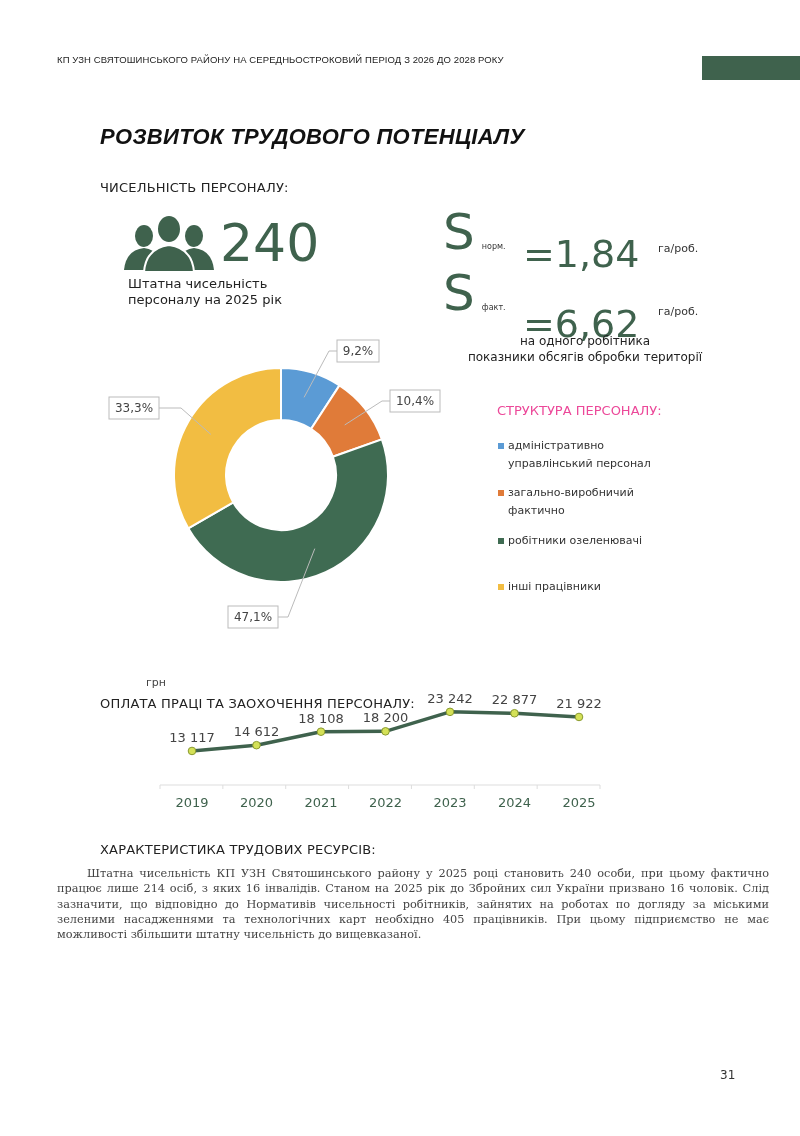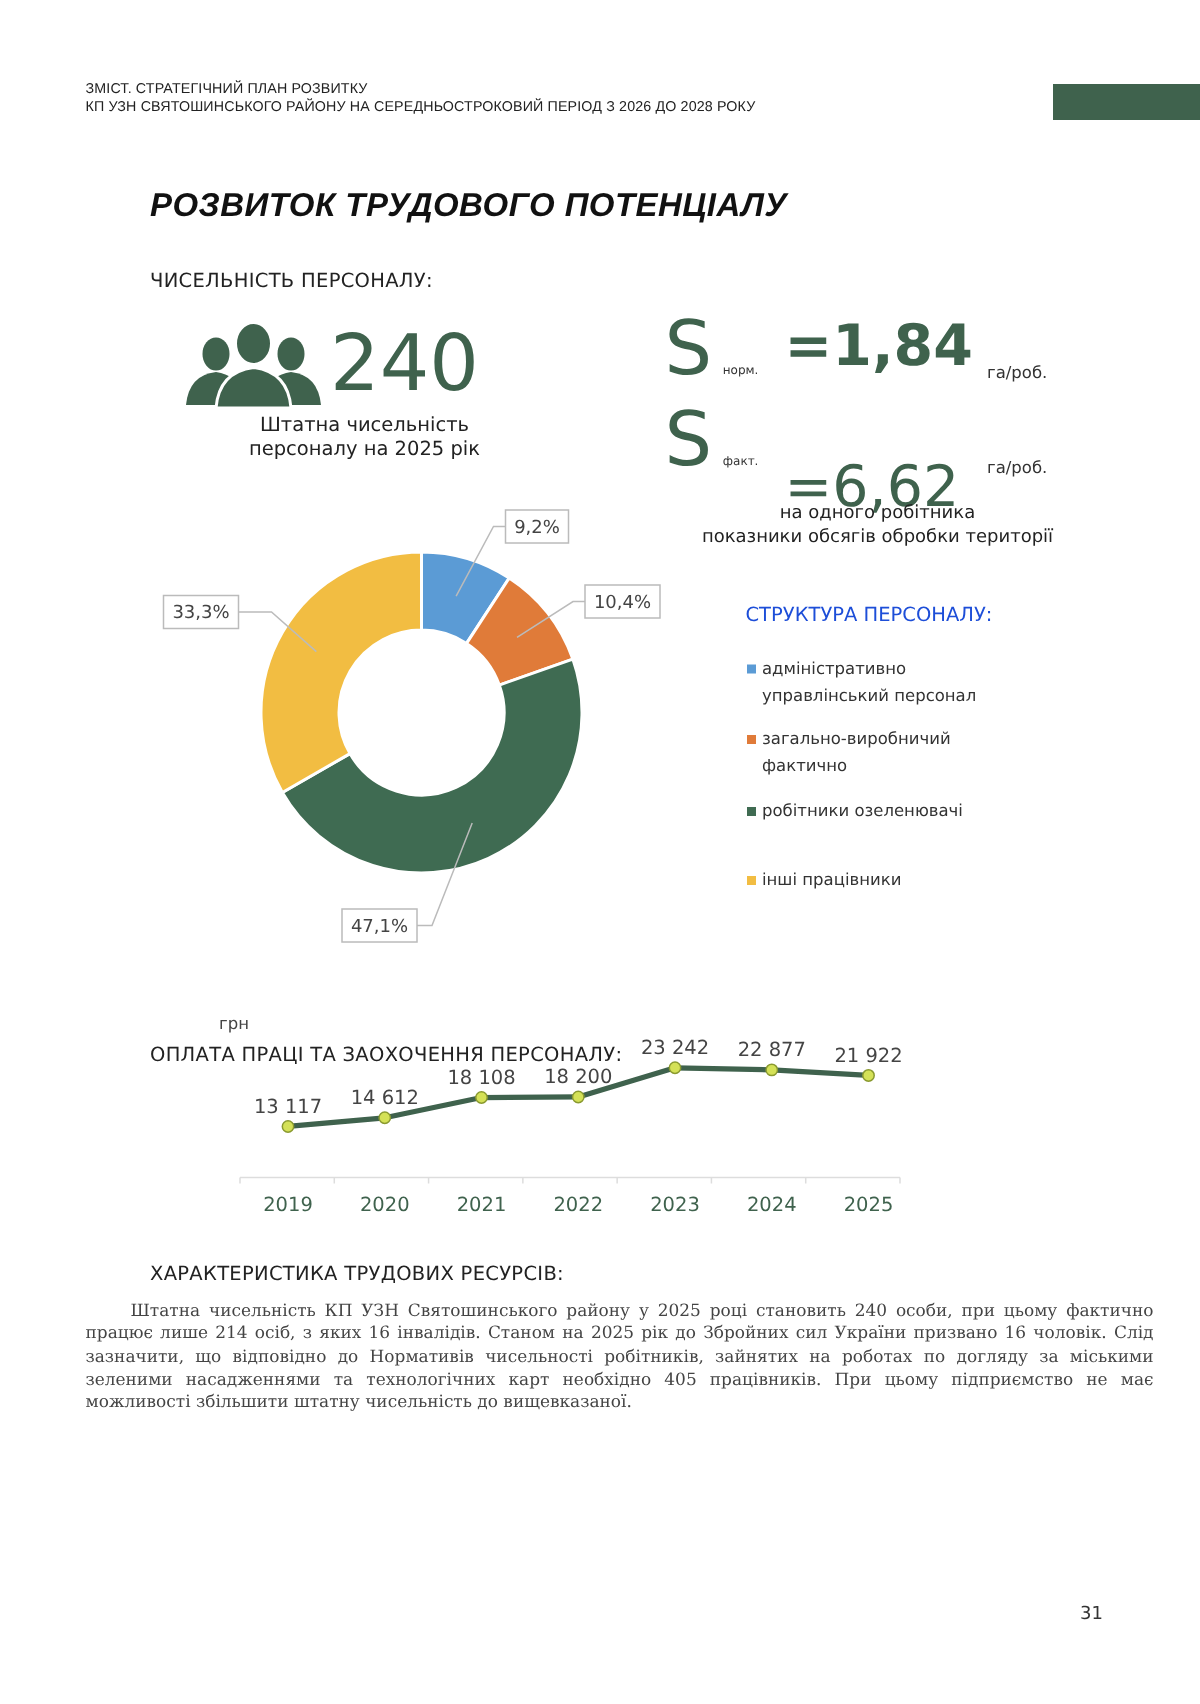--- a/index.html
+++ b/index.html
@@ -3,39 +3,38 @@
 <meta charset="utf-8">
 <style>
   html, body { margin: 0; padding: 0; background: #ffffff; }
   body { width: 800px; height: 1136px; position: relative; overflow: hidden; font-family: "DejaVu Sans", sans-serif; color: #222; }
   .abs { position: absolute; }
   .hdr { left: 57px; top: 54px; font-size: 9.5px; line-height: 12px; color: #222; font-family: "Liberation Sans", sans-serif; letter-spacing: 0.1px; }
   .hdr-bar { left: 702px; top: 56px; width: 98px; height: 24px; background: #3f624d; }
   .title { left: 100px; top: 124px; font-family: "Liberation Sans", sans-serif; font-weight: bold; font-style: italic; font-size: 22px; color: #111; letter-spacing: 0.3px; }
   .sec { font-family: "DejaVu Sans", sans-serif; font-size: 13px; color: #222; letter-spacing: 0.2px; }
   .staff-num { left: 220px; top: 213px; font-size: 52px; color: #3f624d; font-family: "DejaVu Sans", sans-serif; line-height: 60px; }
-  .staff-cap { left: 128px; top: 276px; width: 230px; text-align: center; font-size: 13px; line-height: 16px; color: #222; }
+  .staff-cap { left: 128px; top: 276px; width: 230px; font-size: 13px; line-height: 16px; color: #222; }
   .bigS { font-size: 50px; color: #3f624d; line-height: 54px; font-family: "DejaVu Sans", sans-serif; }
   .sub { font-size: 8px; color: #333; }
   .eqv { font-size: 38px; color: #3f624d; line-height: 44px; font-family: "DejaVu Sans", sans-serif; }
   .unit { font-size: 11px; color: #333; }
   .indic { left: 450px; top: 333px; width: 270px; text-align: center; font-size: 12px; line-height: 16px; color: #222; }
-  .legend-title { left: 497px; top: 403px; font-size: 13px; color: #1d4ed8; }
+  .legend-title { left: 497px; top: 403px; font-size: 13px; color: #ec4899; }
   .leg-item { left: 508px; font-size: 11px; line-height: 18px; color: #333; }
   .leg-swatch { position: absolute; left: -10px; top: 6px; width: 6px; height: 6px; }
   .para { left: 57px; width: 712px; font-family: "DejaVu Serif", serif; font-size: 11.3px; line-height: 15.3px; color: #444; text-align: justify; }
   .para p { margin: 0; text-indent: 30px; }
   .page-num { left: 720px; top: 1068px; font-size: 12px; color: #333; }
   svg text { font-family: "DejaVu Sans", sans-serif; }
 </style>
 </head>
 <body>
 
 <div class="abs hdr">
-  <div>ЗМІСТ. СТРАТЕГІЧНИЙ ПЛАН РОЗВИТКУ</div>
   <div>КП УЗН СВЯТОШИНСЬКОГО РАЙОНУ  НА СЕРЕДНЬОСТРОКОВИЙ ПЕРІОД З 2026 ДО 2028 РОКУ</div>
 </div>
 <div class="abs hdr-bar"></div>
 
 <div class="abs title">РОЗВИТОК ТРУДОВОГО ПОТЕНЦІАЛУ</div>
 
 <div class="abs sec" style="left:100px; top:180px;">ЧИСЕЛЬНІСТЬ ПЕРСОНАЛУ:</div>
 
 <div class="abs" style="left:122px; top:212px; width:94px; height:60px;">
   <svg width="94" height="60" viewBox="0 0 94 60">
@@ -53,21 +52,21 @@
 <div class="abs staff-num">240</div>
 <div class="abs staff-cap">
   <div>Штатна чисельність</div>
   <div>персоналу  на 2025 рік</div>
 </div>
 
 <div class="abs" style="left:443px; top:205px;">
   <span class="bigS">S</span>
   <span class="sub" style="position:relative; left:2px;">норм.</span>
 </div>
-<div class="abs eqv" style="left:523px; top:208px;font-weight:bold;">=1,84</div>
+<div class="abs eqv" style="left:523px; top:232px;">=1,84</div>
 <div class="abs unit" style="left:658px; top:242px;">га/роб.</div>
 
 <div class="abs" style="left:443px; top:266px;">
   <span class="bigS">S</span>
   <span class="sub" style="position:relative; left:2px;">факт.</span>
 </div>
 <div class="abs eqv" style="left:523px; top:282px;margin-top:20px;">=6,62</div>
 <div class="abs unit" style="left:658px; top:305px;">га/роб.</div>
 
 <div class="abs indic">

